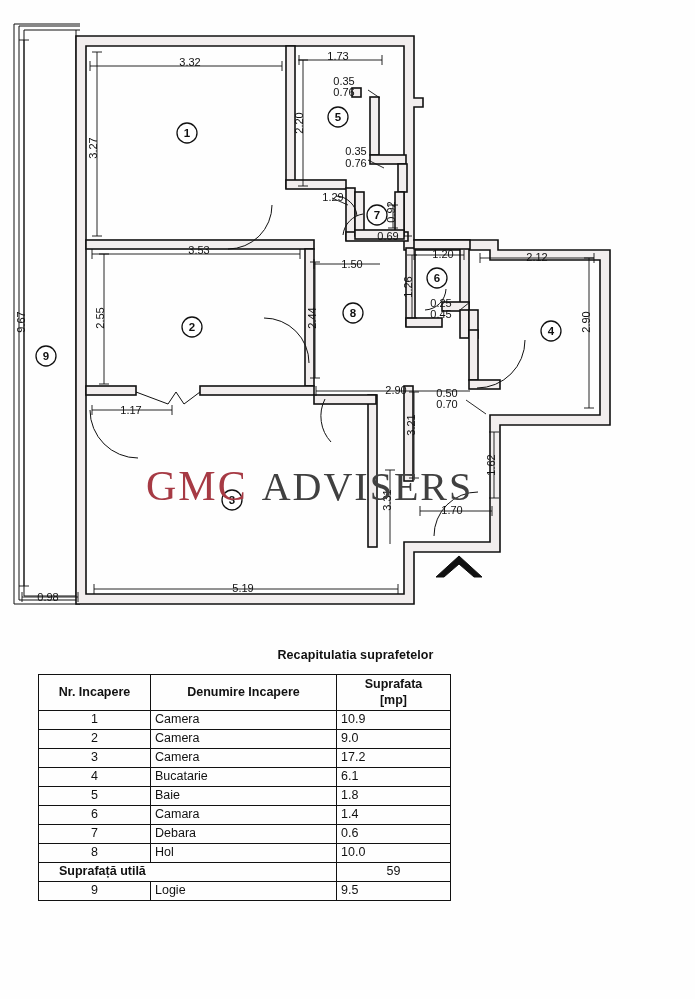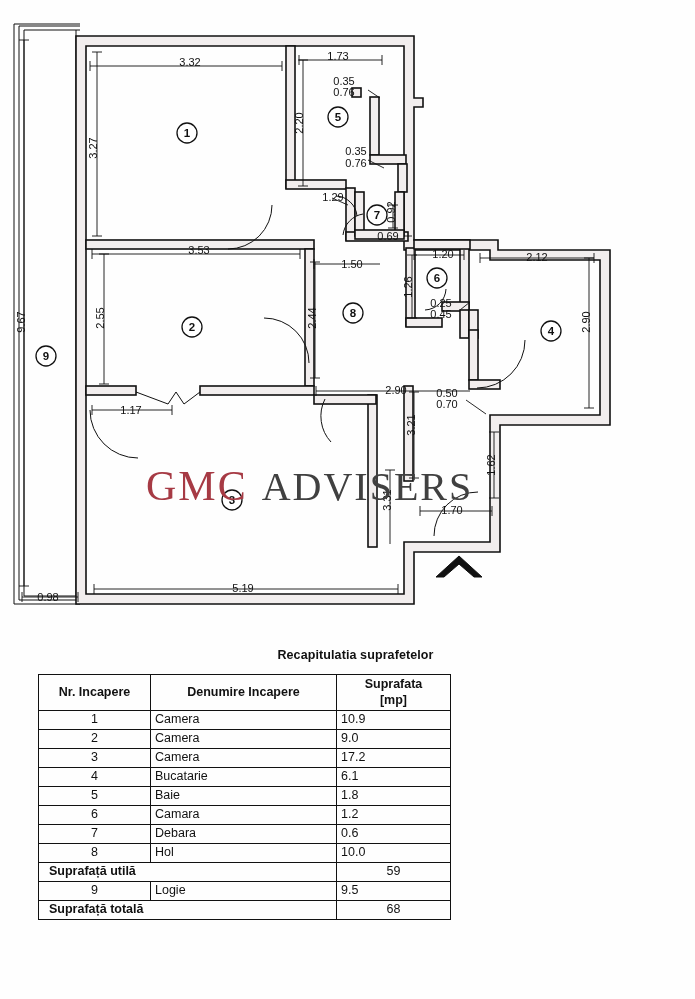--- a/index.html
+++ b/index.html
@@ -101,21 +101,21 @@
   .col-name { width: 186px; }
   .col-area { width: 114px; }
 
   td.c-nr   { text-align: center; }
   td.c-name { text-align: left; padding-left: 14px; margin-left: 12px; }
   td.c-area { }
 
   tr.summary td.sum-label {
     font-weight: bold;
     text-align: left;
-    padding-left: 10px;
+    padding-left: 20px;
   }
   tr.summary td.sum-value {
     font-weight: normal;
     text-align: center;
   }
 
   
   #plan-svg text {
     font-family: "Liberation Sans", sans-serif;
     fill: #111;
@@ -400,21 +400,21 @@
           <td class="c-area">6.1</td>
         </tr>
         <tr>
           <td class="c-nr">5</td>
           <td class="c-name">Baie</td>
           <td class="c-area">1.8</td>
         </tr>
         <tr>
           <td class="c-nr">6</td>
           <td class="c-name">Camara</td>
-          <td class="c-area">1.2</td>
+          <td class="c-area">1.4</td>
         </tr>
         <tr>
           <td class="c-nr">7</td>
           <td class="c-name">Debara</td>
           <td class="c-area">0.6</td>
         </tr>
         <tr>
           <td class="c-nr">8</td>
           <td class="c-name">Hol</td>
           <td class="c-area">10.0</td>
@@ -424,20 +424,16 @@
           <td class="sum-label" colspan="2">Suprafață utilă</td>
           <td class="sum-value">59</td>
         </tr>
 
         <tr>
           <td class="c-nr">9</td>
           <td class="c-name">Logie</td>
           <td class="c-area">9.5</td>
         </tr>
 
-        <tr class="summary">
-          <td class="sum-label" colspan="2">Suprafață totală</td>
-          <td class="sum-value">68</td>
-        </tr>
       </tbody>
     </table>
   </div>
 </div>
 
 </body></html>

